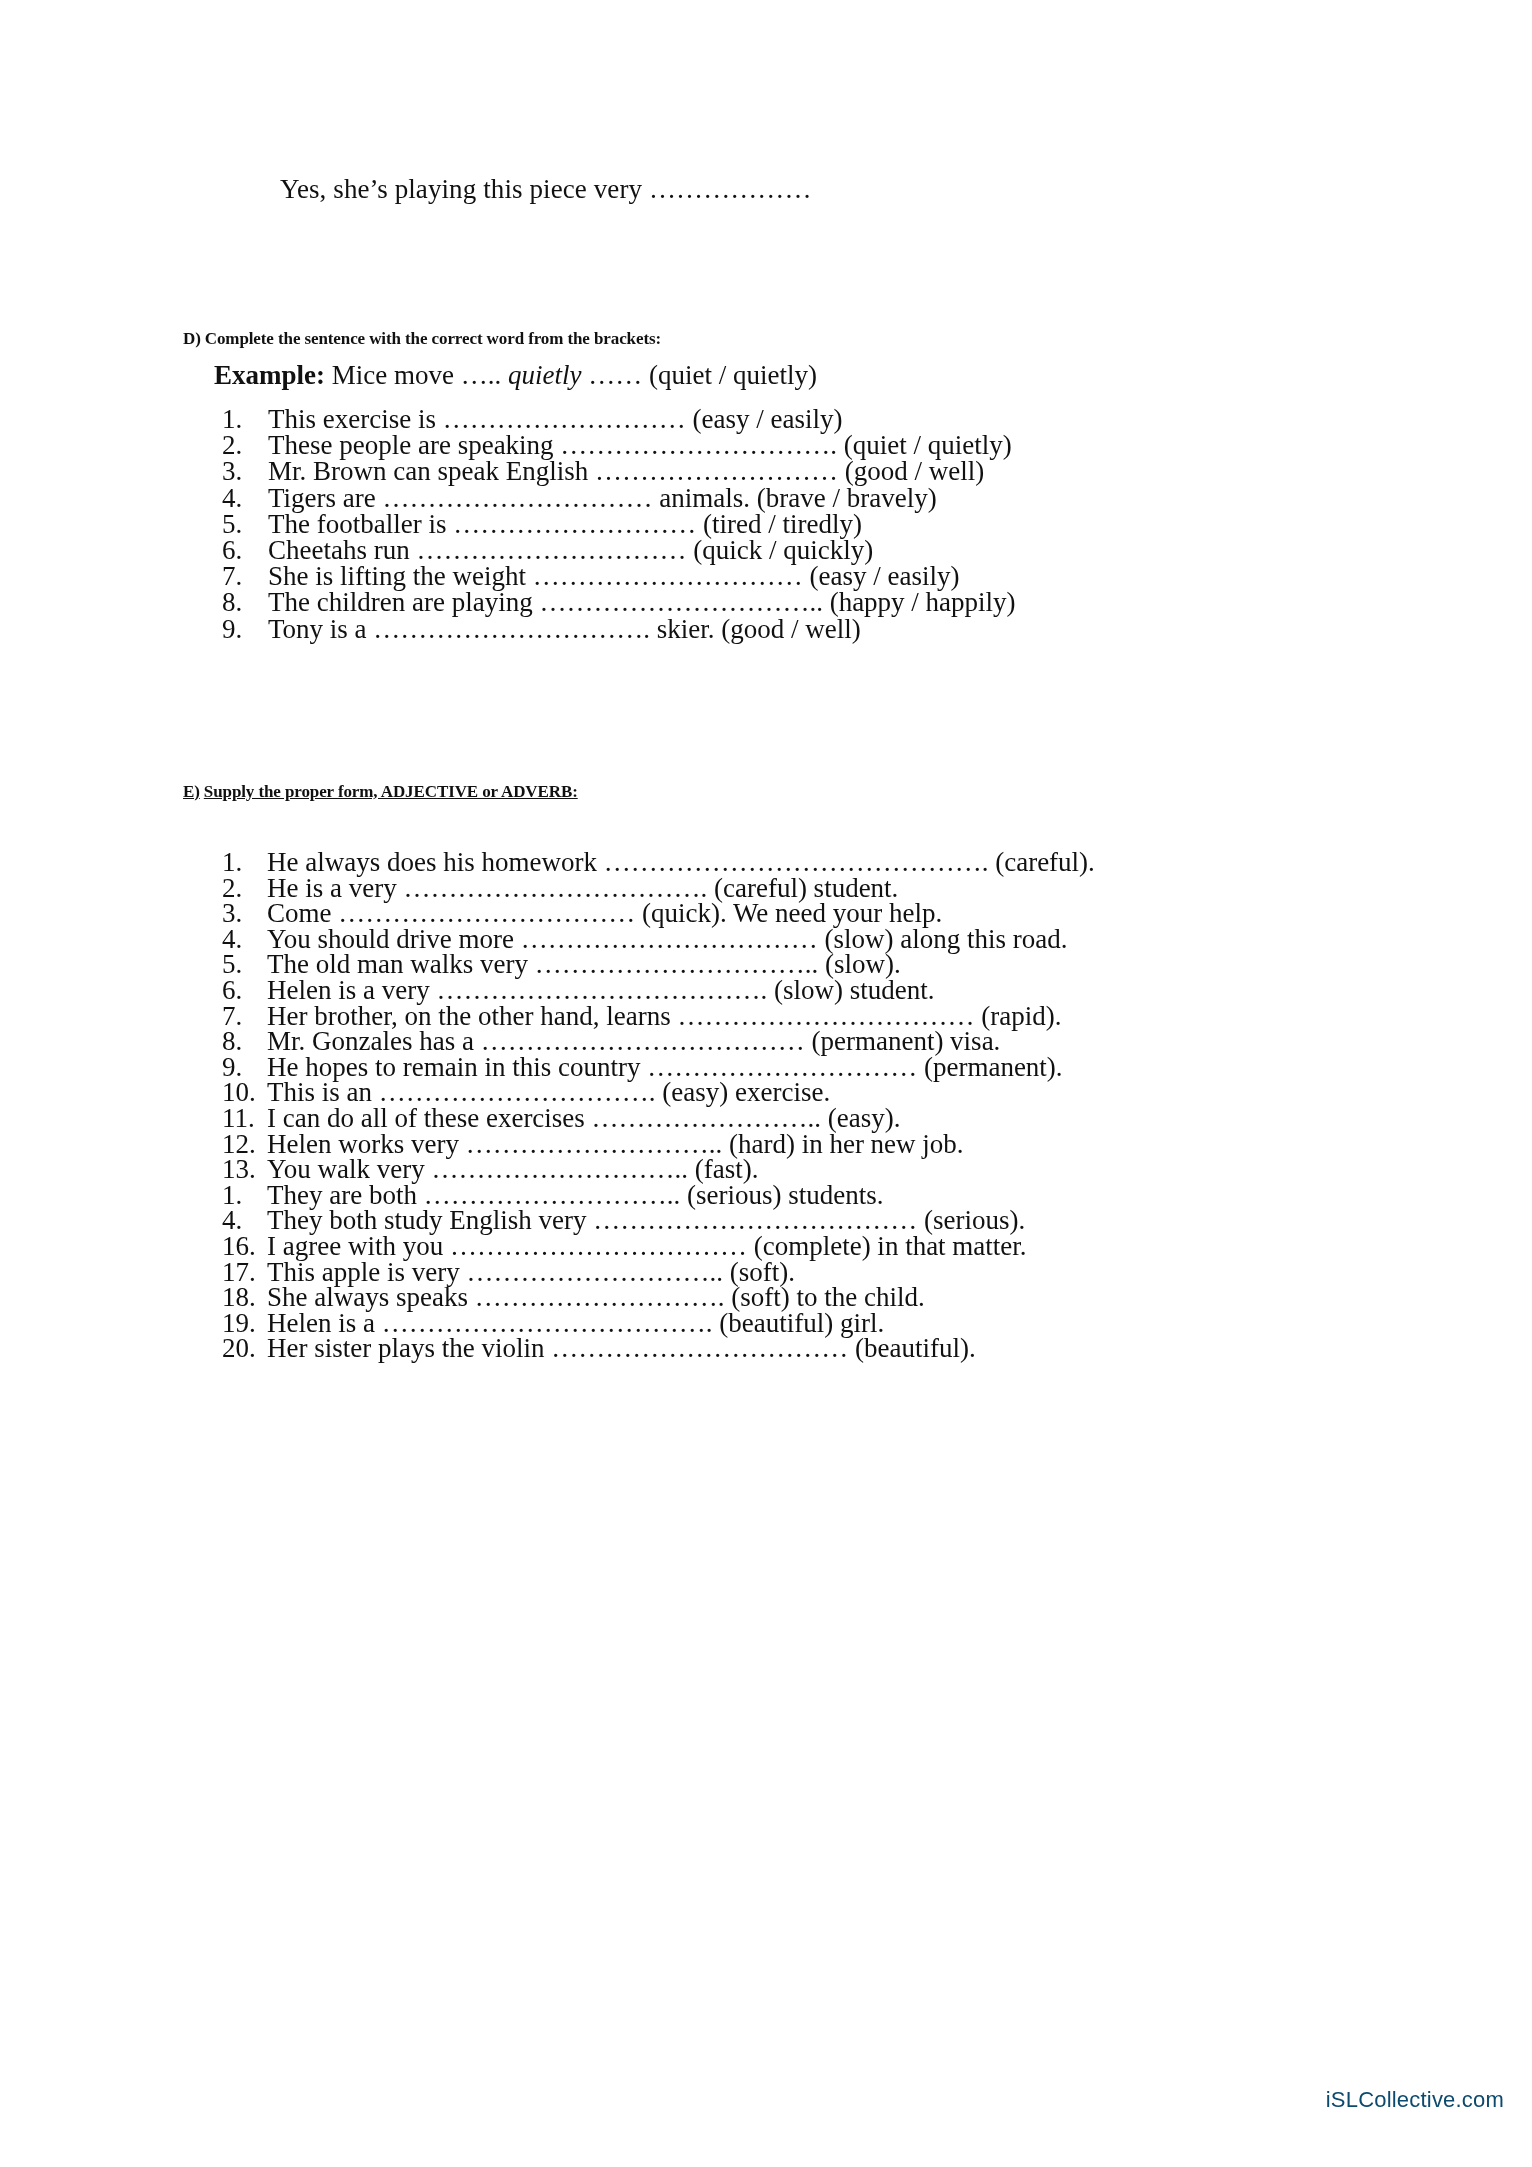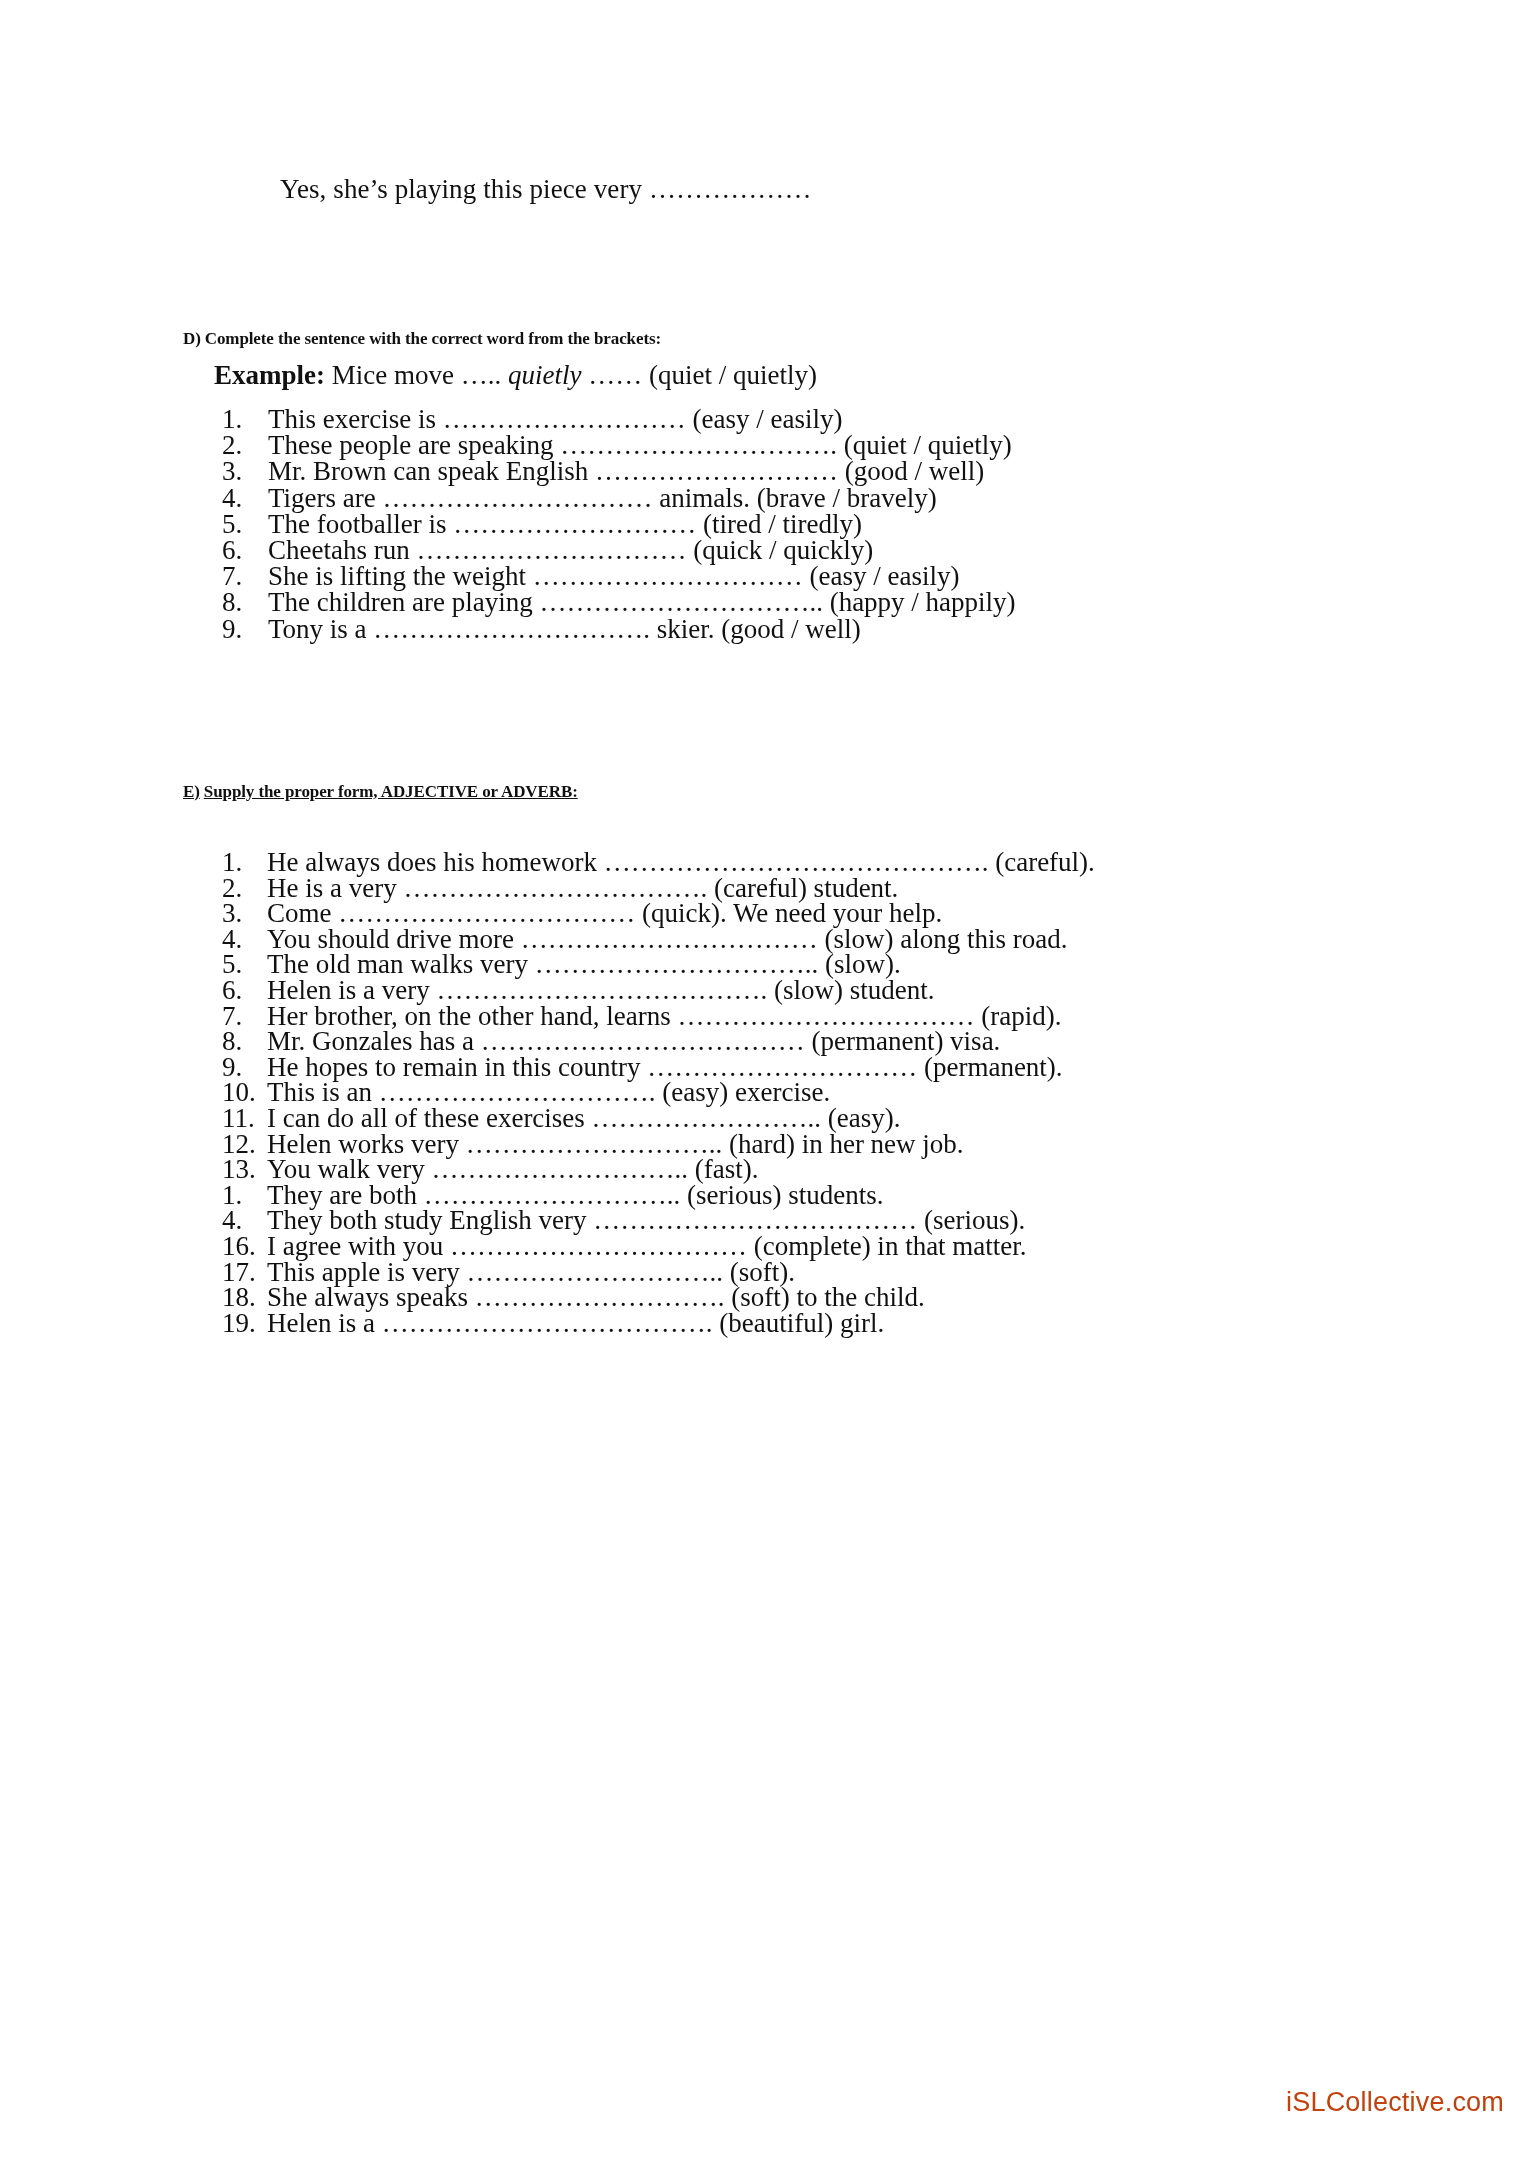--- a/index.html
+++ b/index.html
@@ -109,22 +109,22 @@
   }
   #list-e .num { width: 45px; }
   #list-e li.wide .num { width: 45px; }
 
   
   .watermark {
     position: absolute;
     right: 28px;
     top: 2087px;
     font-family: "Liberation Sans", "DejaVu Sans", sans-serif;
-    font-size: 27px;
-    color: #c2410c;
+    font-size: 22px;
+    color: #0c4a6e;
     letter-spacing: 0.2px;
     white-space: nowrap;
   }
 </style>
 </head>
 <body>
 
 <div class="page">
 
   <div class="intro-line">Yes, she’s playing this piece very ………………</div>
@@ -253,18 +253,22 @@
           <span class="qtext">This apple is very ……………………….. (soft).</span>
         </li>
         <li class="wide">
           <span class="num">18.</span>
           <span class="qtext">She always speaks ………………………. (soft) to the child.</span>
         </li>
         <li class="wide">
           <span class="num">19.</span>
           <span class="qtext">Helen is a ………………………………. (beautiful) girl.</span>
         </li>
+        <li class="wide">
+          <span class="num">20.</span>
+          <span class="qtext">Her sister plays the violin …………………………… (beautiful).</span>
+        </li>
       </ol>
   </div>
 
   <div class="watermark">iSLCollective.com</div>
 
 </div>
 
 </body></html>

